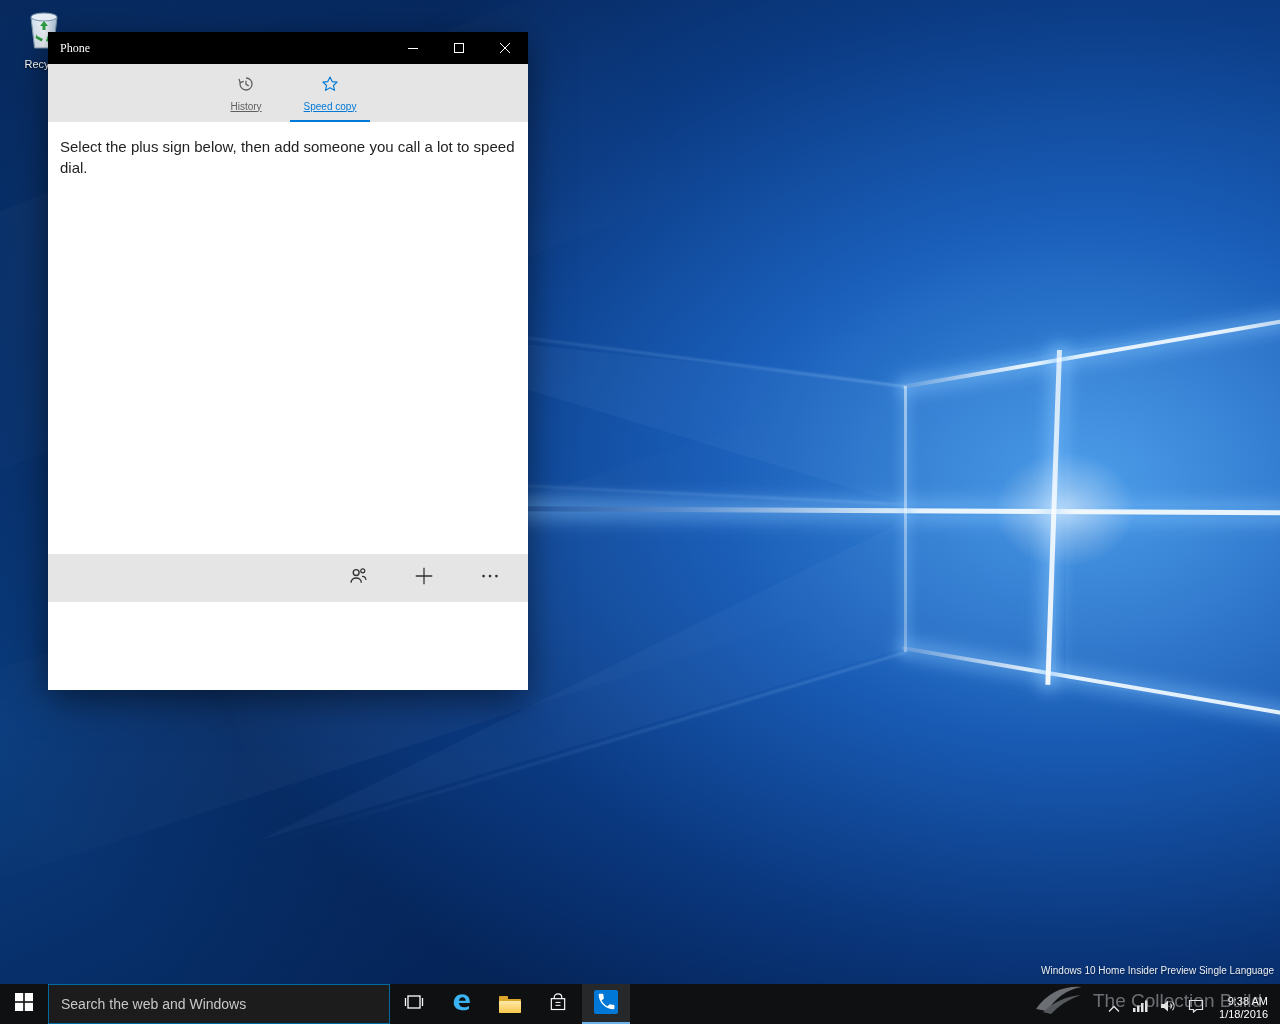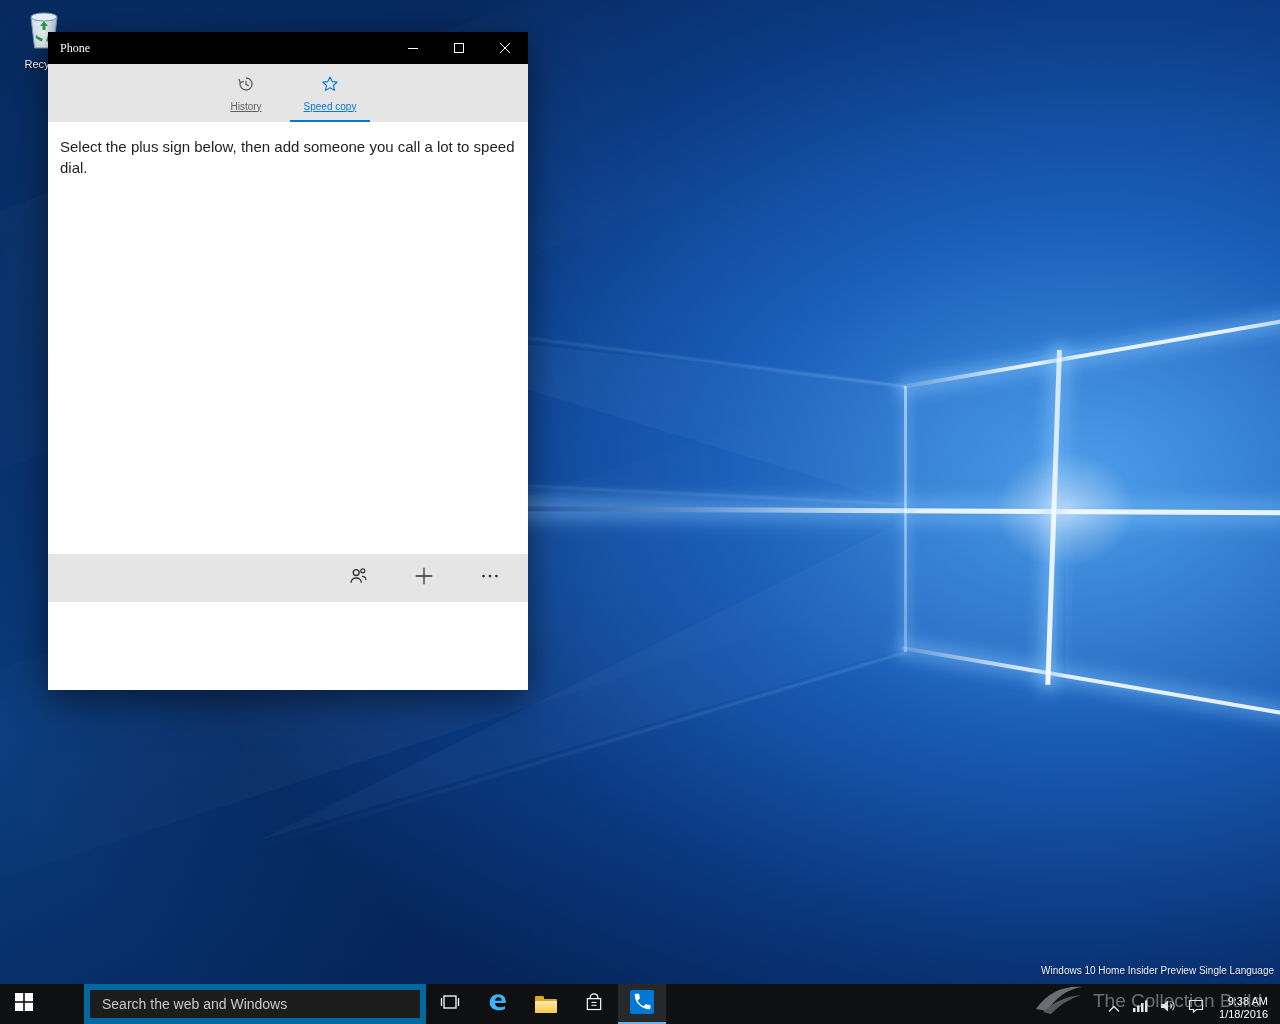--- a/index.html
+++ b/index.html
@@ -78,21 +78,21 @@
     font-size:10px; line-height:18px; text-shadow:0 1px 2px rgba(0,0,0,0.4); }
   #collection-watermark { position:absolute; right:18px; bottom:4px; z-index:60; display:flex; align-items:center; gap:8px;
     opacity:0.5; color:#c6cbd1; font-size:19px; pointer-events:none; }
 
   
   #taskbar { position:absolute; left:0; right:0; bottom:0; height:40px; background:rgba(16,16,16,0.97);
     display:flex; align-items:stretch; z-index:50; }
   .tb-btn { width:48px; display:flex; align-items:center; justify-content:center; position:relative; }
   .tb-btn.active { background:rgba(255,255,255,0.1); }
   .tb-btn.active::after { content:""; position:absolute; left:0; right:0; bottom:0; height:2px; background:#6cb2e8; }
-  #search-box { width:342px; background:#1c1c1c; border:6px solid #0369a1; display:flex; align-items:center;margin-left:36px; }
+  #search-box { width:342px; background:#1c1c1c; border:1px solid #0369a1; display:flex; align-items:center; }
   #search-input { width:100%; height:100%; background:transparent; border:none; outline:none;
     color:#c8c8c8; font-size:14px; padding:0 12px; font-family:"Liberation Sans", sans-serif; }
   #search-input::placeholder { color:#c8c8c8; opacity:1; }
   #tray { margin-left:auto; display:flex; align-items:center; gap:2px; padding-right:4px;margin-top:8px; }
   .tray-btn { height:40px; padding:0 5px; display:flex; align-items:center; justify-content:center; }
   #clock { text-align:right; color:#fff; font-size:11px; line-height:13px; padding:0 8px; }
 
   
   .folder-icon { width:22px; height:17px; position:relative; }
   .folder-back { position:absolute; inset:0; top:3px; background:linear-gradient(#dca62b,#c18f1f); border-radius:1px; }

